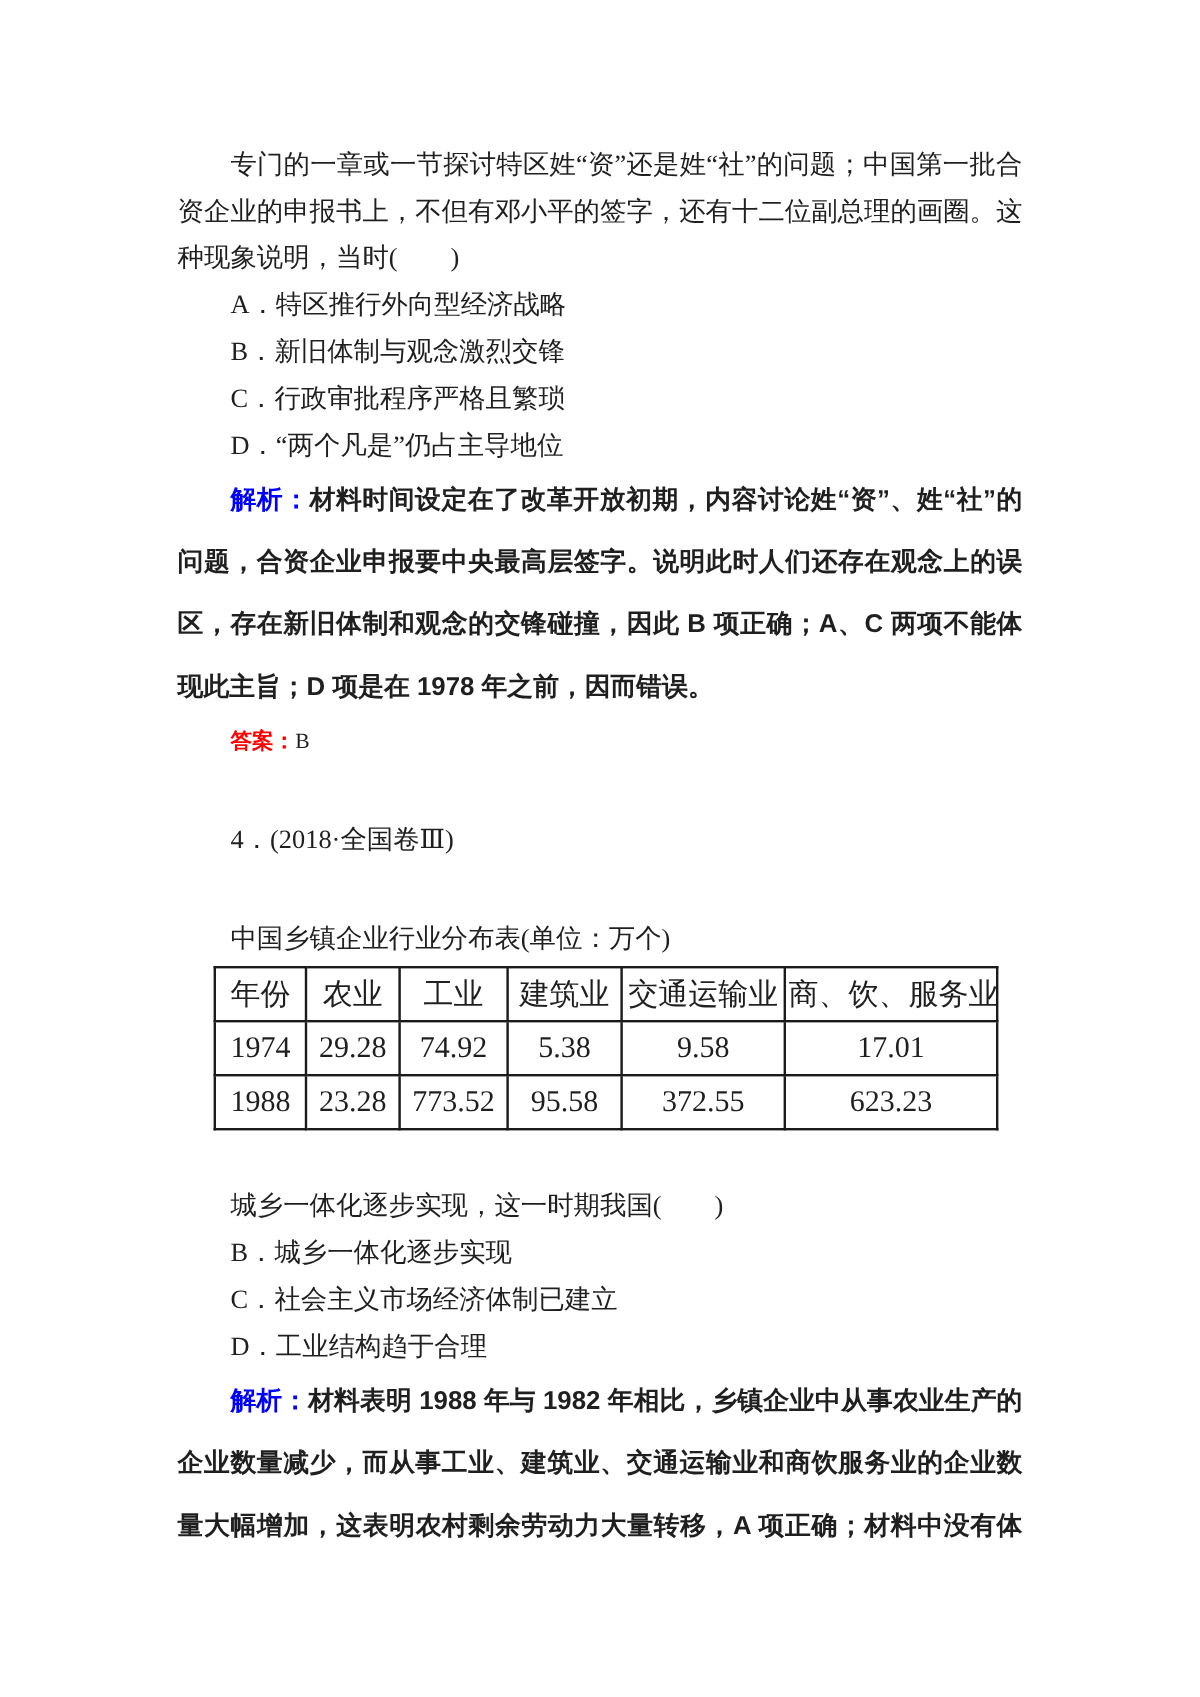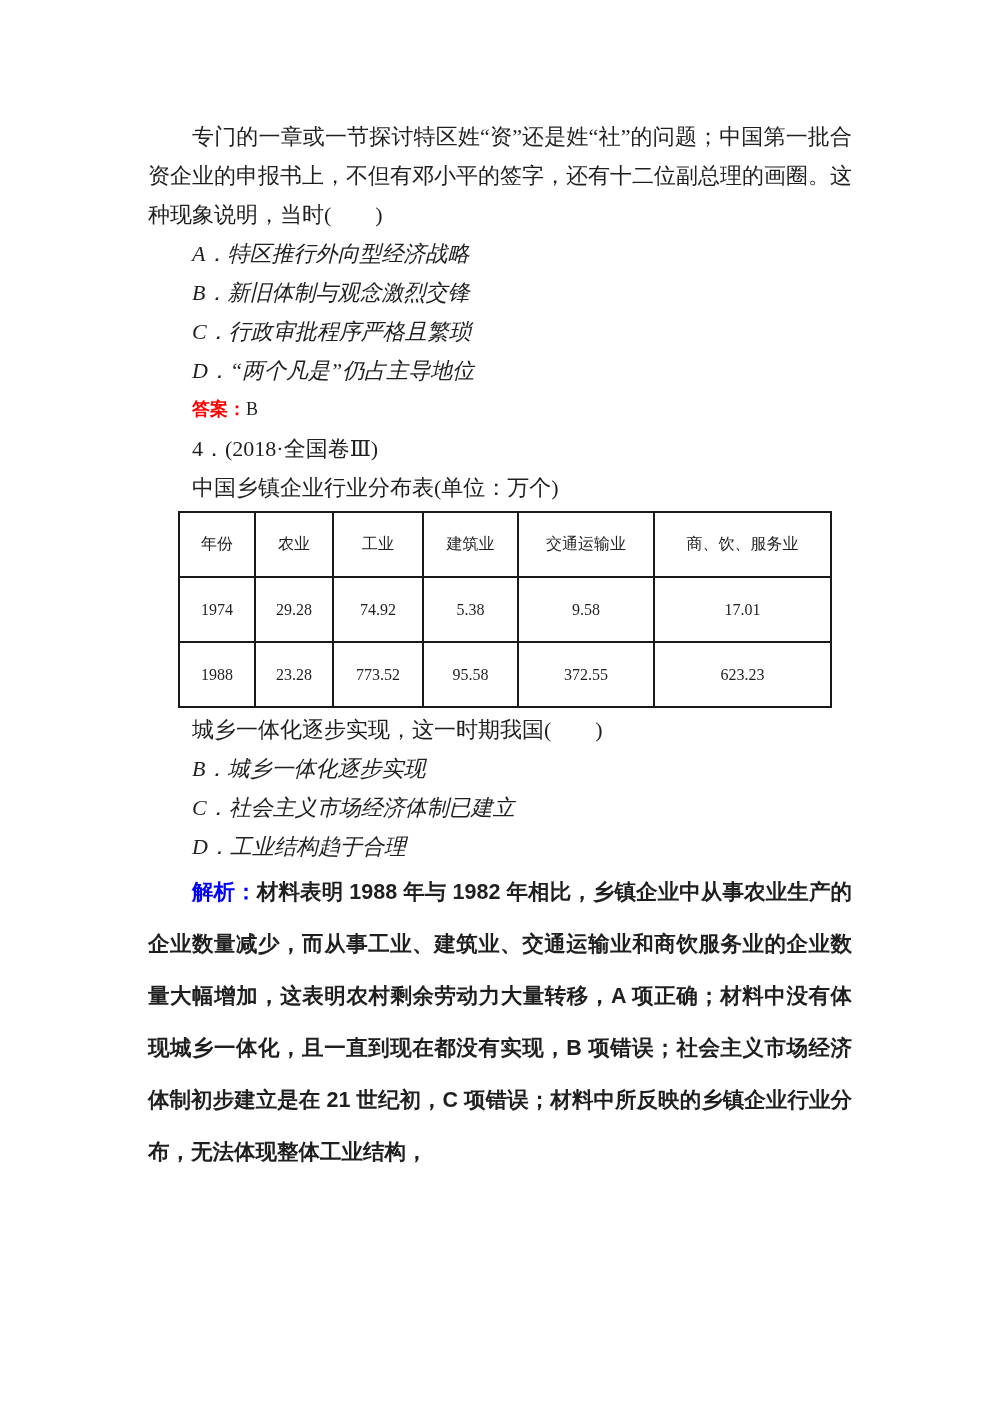--- a/index.html
+++ b/index.html
@@ -19,22 +19,22 @@
     background: #ffffff;
   }
   p { margin: 0; }
   
   .serif-block {
     font-size: 22px;
     line-height: 39px;
     text-align: justify;
   }
   .stem { text-indent: 44px; }
-  .indent-line { padding-left: 44px; }
-  .option { padding-left: 44px; font-style: italic; }
+  .indent-line { padding-left: 44px; margin-top: 43px; }
+  .option { padding-left: 44px; }
   
   .analysis {
     font-family: "Liberation Sans", "DejaVu Sans", sans-serif;
     font-weight: 700;
     font-size: 21.5px;
     line-height: 52px;
     text-align: justify;
     text-indent: 44px;
   }
   .analysis-label { color: #0000ff; }
@@ -51,41 +51,42 @@
   .answer-value { color: #1f1f1f; }
   
   table.dist {
     border-collapse: collapse;
     table-layout: fixed;
     width: 652px;
     margin: 4px 0 2px 30px;
   }
   table.dist td {
     border: 2px solid #1a1a1a;
-    font-size: 16px;
+    font-size: 25px;
     text-align: center;
     vertical-align: middle;
     height: 35px;
-    padding: 14px 2px;
+    padding: 4px 2px;
     overflow: hidden;
     white-space: nowrap;
   }
 </style>
 </head>
 <body>
 
 <div class="page">
 
   <p class="serif-block stem">专门的一章或一节探讨特区姓“资”还是姓“社”的问题；中国第一批合资企业的申报书上，不但有邓小平的签字，还有十二位副总理的画圈。这种现象说明，当时(　　)</p>
 
   <p class="serif-block option">A．特区推行外向型经济战略</p>
   <p class="serif-block option">B．新旧体制与观念激烈交锋</p>
   <p class="serif-block option">C．行政审批程序严格且繁琐</p>
   <p class="serif-block option">D．“两个凡是”仍占主导地位</p>
 
+  <p class="analysis"><span class="analysis-label">解析：</span><span>材料时间设定在了改革开放初期，内容讨论姓“资”、姓“社”的问题，合资企业申报要中央最高层签字。说明此时人们还存在观念上的误区，存在新旧体制和观念的交锋碰撞，因此 B 项正确；A、C 两项不能体现此主旨；D 项是在 1978 年之前，因而错误。</span></p>
 
   <p class="answer-line"><span class="answer-label">答案：</span><span class="answer-value">B</span></p>
 
   <p class="serif-block indent-line">4．(2018·全国卷Ⅲ)</p>
 
   <p class="serif-block indent-line">中国乡镇企业行业分布表(单位：万个)</p>
 
   <table class="dist">
     <colgroup>
       <col style="width:76px">

